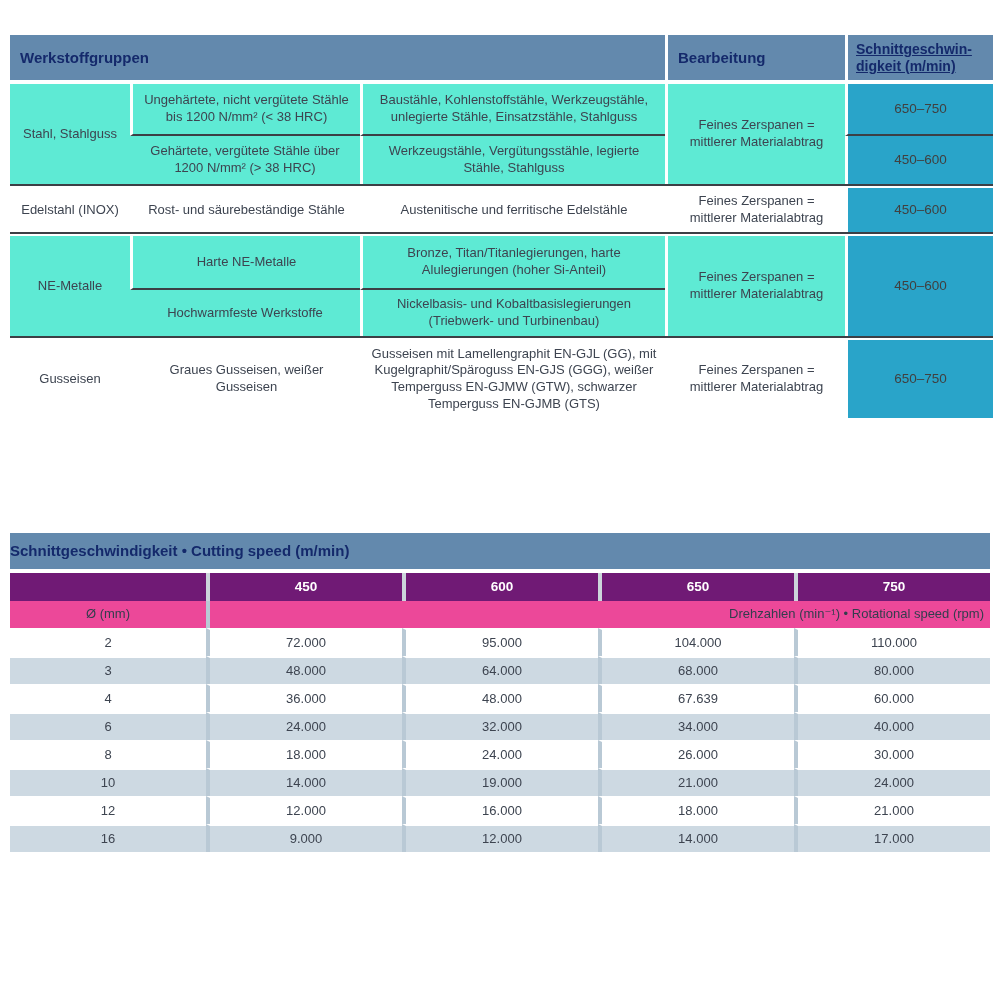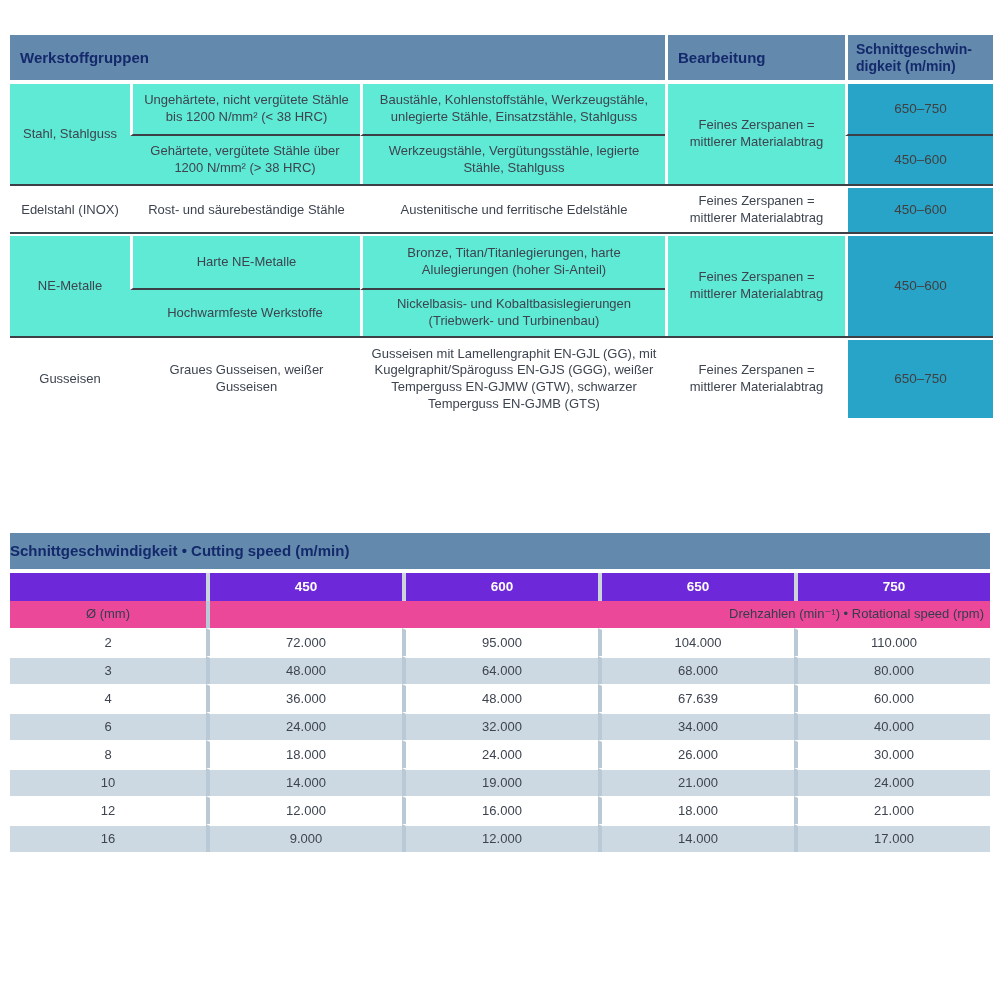--- a/index.html
+++ b/index.html
@@ -13,39 +13,39 @@
   table{border-collapse:separate;border-spacing:0;table-layout:fixed;width:100%;}
   td{vertical-align:middle;text-align:center;box-sizing:border-box;
      font-size:13px;line-height:1.28;color:#3d4450;padding:3px 6px;}
   .materials td + td{border-left:3px solid #ffffff;}
   .materials tr.gap td{border-left:none;padding:0;height:4px;background:transparent;}
   .materials tr.gap.line td{border-top:2px solid #3c3f45;}
   .materials .hdr td{
     background:#6389ad;color:#14296b;font-weight:bold;font-size:15px;
     text-align:left;padding:4px 8px 4px 10px;height:45px;
   }
-  .materials .hdr td.speedhdr{font-size:14px;white-space:pre-line;line-height:1.2;padding-left:8px;}
+  .materials .hdr td.speedhdr{font-size:14px;white-space:pre-line;line-height:1.2;padding-left:8px;text-decoration:underline;}
   .shaded td{background:#5eead4;}
   .plain td{background:#ffffff;}
   td.speed{background:#29a4c9 !important;color:#404040;font-weight:normal;font-size:13.5px;}
   td.subdiv{border-bottom:2px solid #3c3f45;}
   .prewrap{white-space:pre-line;}
   .r1a td{height:52px;} .r1b td{height:48px;} .redel td{height:44px;}
   .rne1 td{height:54px;} .rne2 td{height:46px;} .rguss td{height:78px;}
 
   
   .speeds{position:absolute;left:10px;top:533px;width:980px;}
   .speeds .titlebar{
     background:#6389ad;color:#14296b;font-weight:bold;font-size:15px;
     height:36px;line-height:36px;padding-left:0;box-sizing:border-box;
     margin-bottom:4px;
   }
   .speeds td{padding:2px 6px;}
   .speeds tr.chead td{
-    background:#6d28d9;color:#ffffff;font-weight:bold;font-size:13.5px;height:28px;
+    background:#701a75;color:#ffffff;font-weight:bold;font-size:13.5px;height:28px;
   }
   .speeds tr.chead td + td{border-left:4px solid #ccd5db;}
   .speeds tr.dia td{background:#ec4899;color:#333d4d;height:27px;}
   .speeds tr.dia td + td{border-left:4px solid #b9c9d5;text-align:right;padding-left:10px;}
   .speeds tr.data td{height:28px;border-top:2px solid #ffffff;}
   .speeds tr.data td + td{border-left:4px solid #b9c9d5;}
   .speeds tr.data.alt td{background:#cdd9e2;}
   .speeds tr.data.norm td{background:#ffffff;}
 </style>
 </head>

